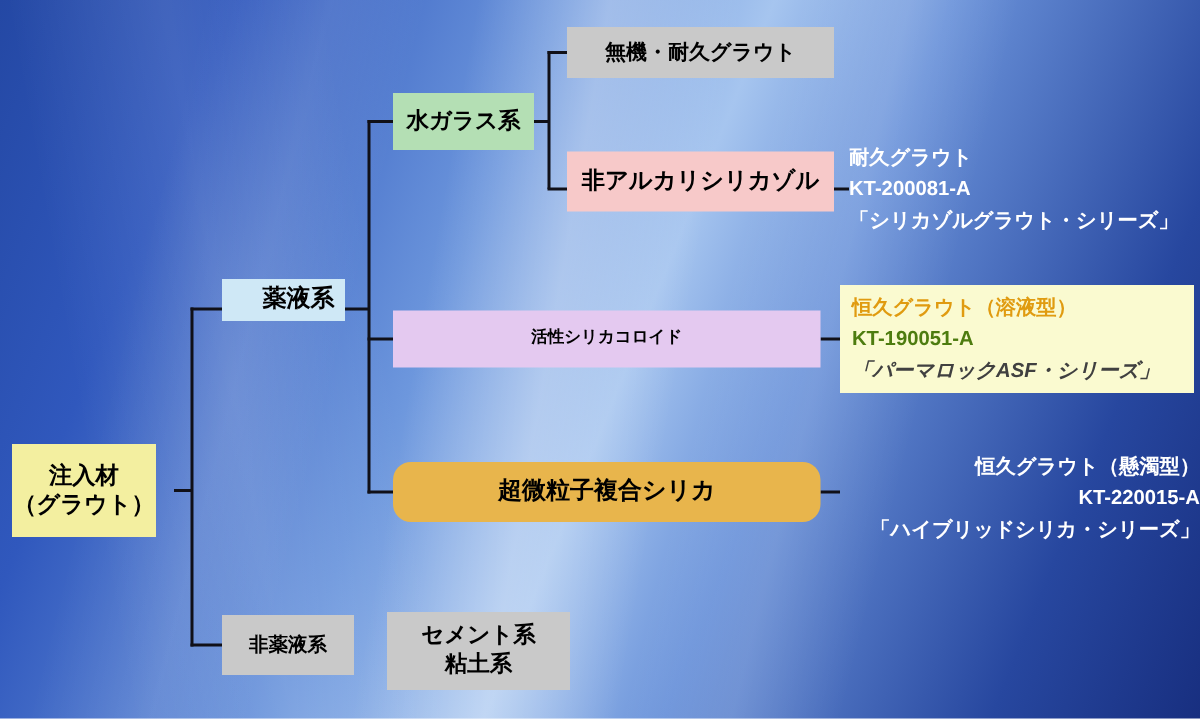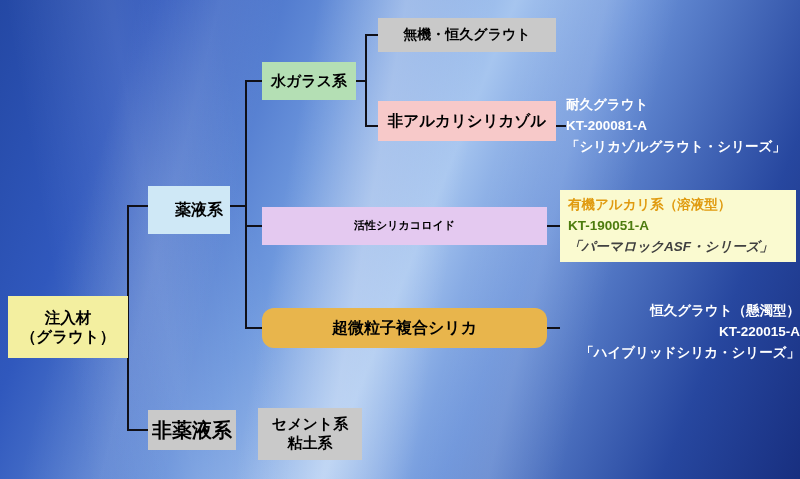--- a/index.html
+++ b/index.html
@@ -19,29 +19,29 @@
       linear-gradient(104deg, transparent 15%, rgba(255,255,255,0.10) 24%, transparent 31%,
                       transparent 58%, rgba(255,255,255,0.12) 66%, transparent 74%);
   }
 
   .line { position:absolute; background:#101018; }
 
   .node {
     position:absolute; display:flex; align-items:center; justify-content:center;
     text-align:center; font-weight:bold; color:#000; line-height:1.25;
   }
-  .n-root      { left:8px;   top:296px; width:120px; height:62px; font-size:15.5px; background:#f3efa0; }
-  .n-chem      { left:148px; top:186px; width:82px;  height:48px; font-size:16px;   background:#cfe8f6;padding-left:20px; }
-  .n-nonchem   { left:148px; top:410px; width:88px;  height:40px; font-size:20px;   background:#c9c9c9; }
+  .n-root      { left:8px;   top:296px; width:96px; height:62px; font-size:15.5px; background:#f3efa0; }
+  .n-chem      { left:148px; top:186px; width:82px;  height:28px; font-size:16px;   background:#cfe8f6;padding-left:20px; }
+  .n-nonchem   { left:148px; top:410px; width:88px;  height:40px; font-size:13px;   background:#c9c9c9; }
   .n-glass     { left:262px; top:62px;  width:94px;  height:38px; font-size:15px;   background:#b4dfb4; }
   .n-alkali    { left:378px; top:18px;  width:178px; height:34px; font-size:14px;   background:#c9c9c9; }
   .n-nonalkali { left:378px; top:101px; width:178px; height:40px; font-size:15.5px; background:#f7c9c9; }
   .n-colloid   { left:262px; top:207px; width:285px; height:38px; font-size:11px;   background:#e4c9f0; }
   .n-silica    { left:262px; top:308px; width:285px; height:40px; font-size:16px;   background:#e8b54c;border-radius:12px; }
-  .n-cement    { left:258px; top:408px; width:104px; height:52px; font-size:15px;   background:#c9c9c9; }
+  .n-cement    { left:258px; top:408px; width:122px; height:52px; font-size:15px;   background:#c9c9c9; }
 
   .note {
     position:absolute; color:#ffffff; font-weight:bold;
     font-size:13.5px; line-height:21px; white-space:nowrap;
   }
   .note-sol  { left:566px; top:94px;  width:230px; }
   .note-hyb  { left:560px; top:300px; width:240px;text-align:right; }
 
   .notebox {
     position:absolute; left:560px; top:190px; width:236px; height:72px;
@@ -88,21 +88,21 @@
 
   <div class="node n-nonchem">
     <span>非薬液系</span>
   </div>
 
   <div class="node n-glass">
     <span>水ガラス系</span>
   </div>
 
   <div class="node n-alkali">
-    <span>無機・恒久グラウト</span>
+    <span>無機・耐久グラウト</span>
   </div>
 
   <div class="node n-nonalkali">
     <span>非アルカリシリカゾル</span>
   </div>
 
   <div class="node n-colloid">
     <span>活性シリカコロイド</span>
   </div>
 
@@ -117,21 +117,21 @@
     </div>
   </div>
 
   <div class="note note-sol">
     <div>耐久グラウト</div>
     <div>KT-200081-A</div>
     <div>「シリカゾルグラウト・シリーズ」</div>
   </div>
 
   <div class="notebox">
-    <div class="txt-orange">有機アルカリ系（溶液型）</div>
+    <div class="txt-orange">恒久グラウト（溶液型）</div>
     <div class="txt-navy">KT-190051-A</div>
     <div class="txt-magenta">「パーマロックASF・シリーズ」</div>
   </div>
 
   <div class="note note-hyb">
     <div>恒久グラウト（懸濁型）</div>
     <div>KT-220015-A</div>
     <div>「ハイブリッドシリカ・シリーズ」</div>
   </div>
 </div>

